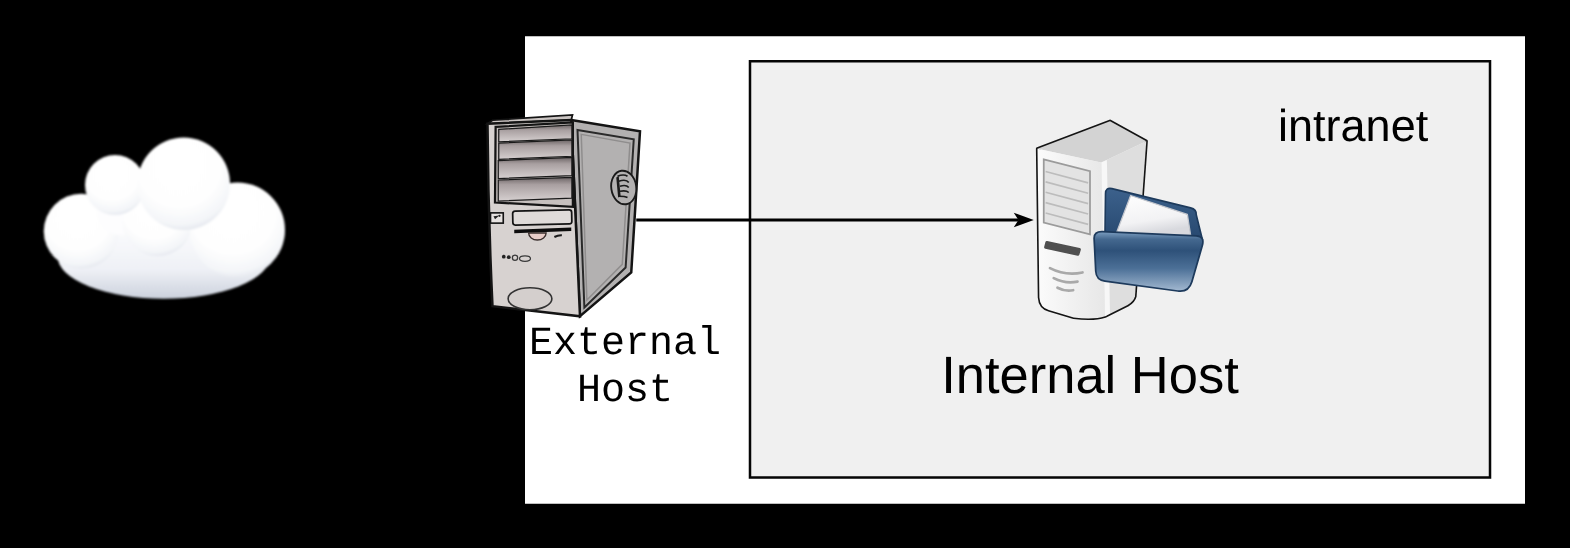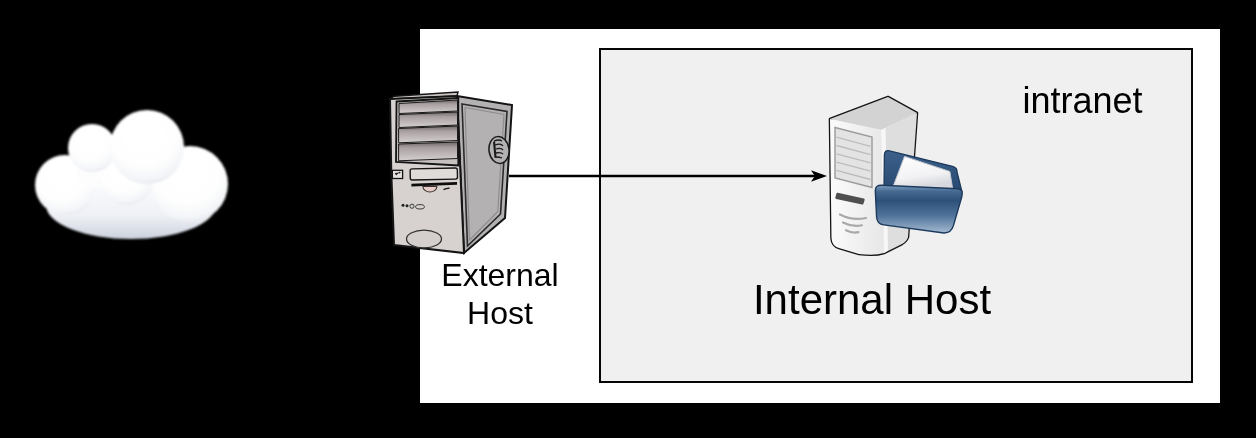--- a/index.html
+++ b/index.html
@@ -35,20 +35,21 @@
     line-height: 40px;
     text-align: center;
     white-space: nowrap;
   }
   #external-host-label {
     left: 420px; top: 256px;
     width: 160px;
     font-size: 32px;
     line-height: 38px;
     text-align: center;
+    font-family: Liberation Mono, monospace;
   }
   #internal-host-caption {
     left: 752px; top: 280px;
     width: 240px;
     font-size: 42px;
     line-height: 40px;
     text-align: center;
     white-space: nowrap;
   }
   svg { display: block; }

